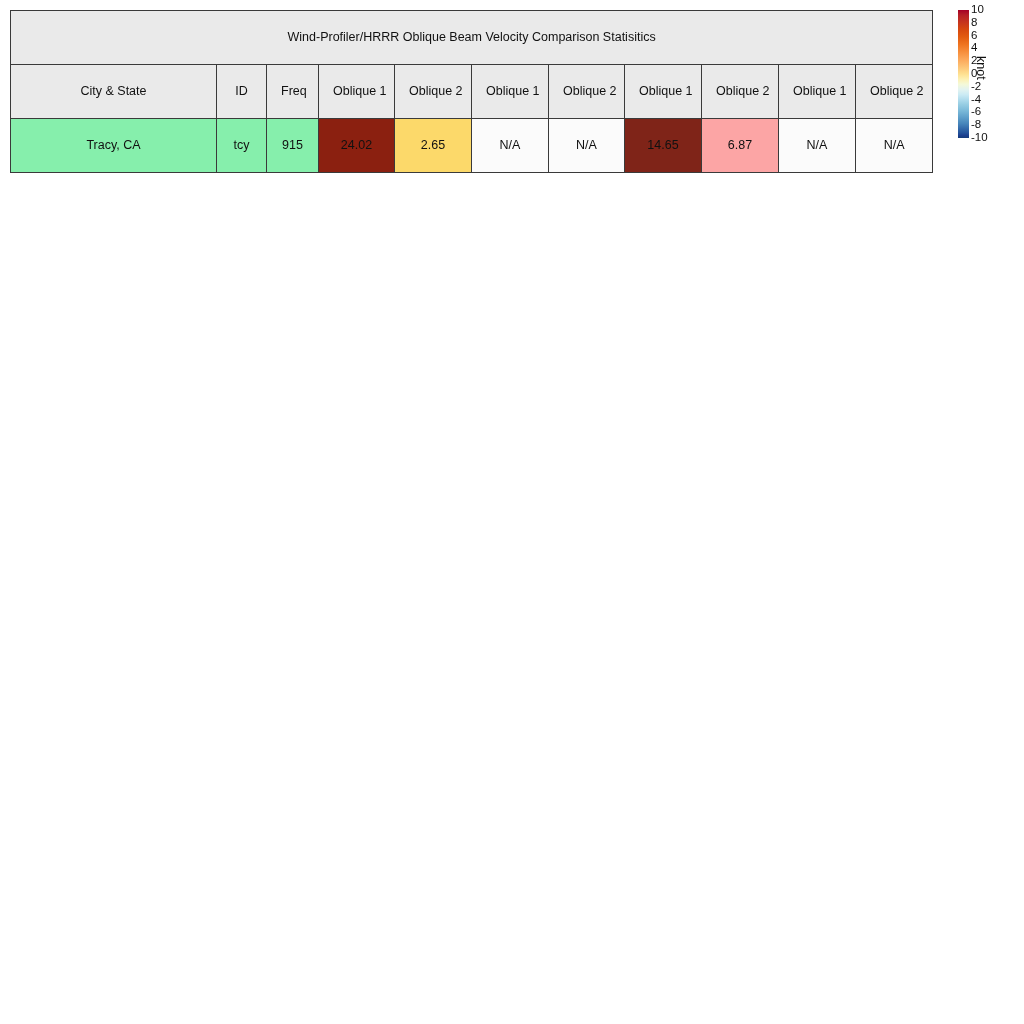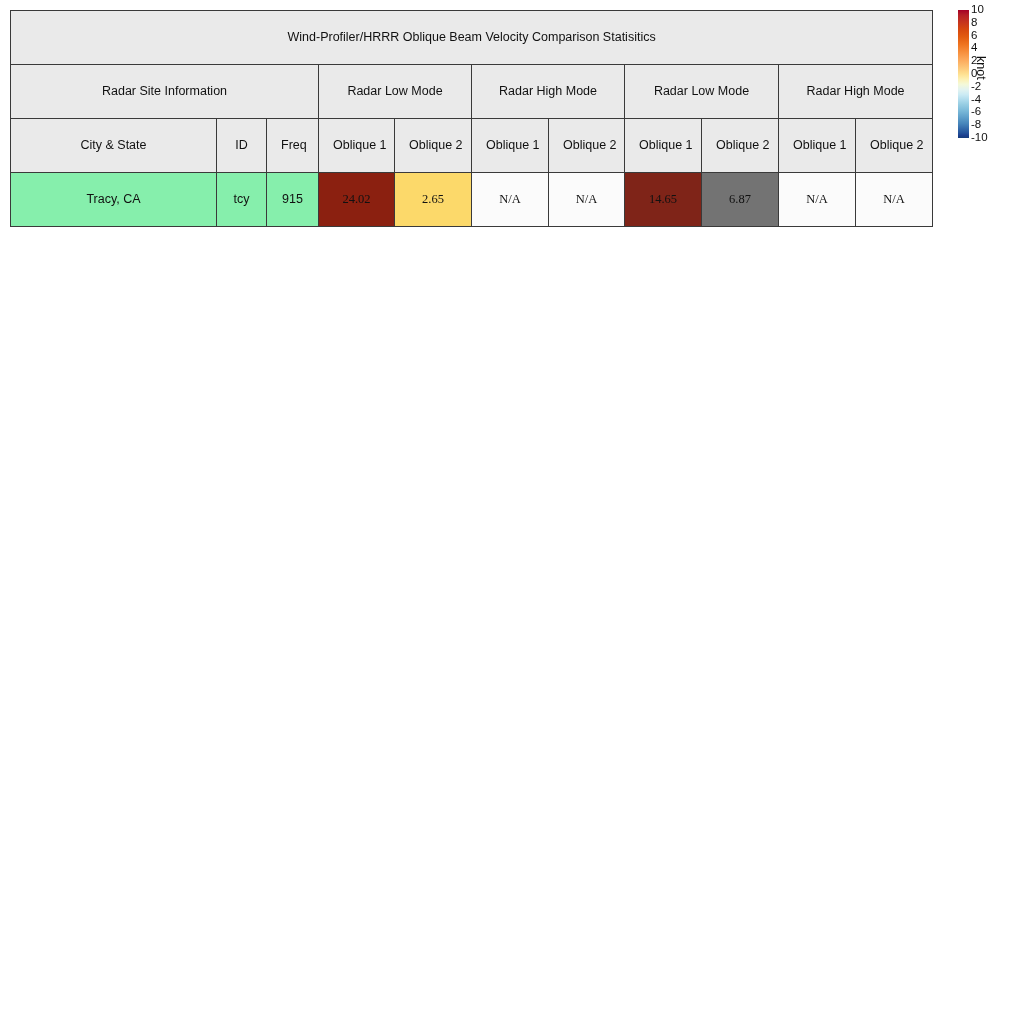--- a/index.html
+++ b/index.html
@@ -61,21 +61,20 @@
   td.datacell {
     background: #86efac;
     height: 26px;
     line-height: 26px;
     margin-top: 24px;
   }
 
   td.colored {
     height: 26px;
     line-height: 26px;
-    font-family: Liberation Serif, serif;
   }
 
   
   #colorbar-group {
     position: absolute;
     left: 958px;
     top: 10px;
     width: 66px;
     height: 128px;
   }
@@ -152,27 +151,20 @@
         <col style="width:77px">
         <col style="width:77px">
       </colgroup>
       <tbody>
 
         <tr>
           <td class="hdr" colspan="11">Wind-Profiler/HRRR Oblique Beam Velocity Comparison Statisitics</td>
         </tr>
 
 
-        <tr>
-          <td class="hdr" colspan="3">Radar Site Information</td>
-          <td class="hdr" colspan="2">Radar Low Mode</td>
-          <td class="hdr" colspan="2">Radar High Mode</td>
-          <td class="hdr" colspan="2">Radar Low Mode</td>
-          <td class="hdr" colspan="2">Radar High Mode</td>
-        </tr>
 
         <tr>
           <td class="hdr">City &amp; State</td>
           <td class="hdr">ID</td>
           <td class="hdr">Freq</td>
           <td class="hdr">Oblique 1</td>
           <td class="hdr">Oblique 2</td>
           <td class="hdr">Oblique 1</td>
           <td class="hdr">Oblique 2</td>
           <td class="hdr">Oblique 1</td>
@@ -183,21 +175,21 @@
 
         <tr>
           <td class="datacell">Tracy, CA</td>
           <td class="datacell">tcy</td>
           <td class="datacell">915</td>
           <td class="colored" style="background-color: rgb(139, 32, 16);">24.02</td>
           <td class="colored" style="background-color: rgb(252, 217, 106);">2.65</td>
           <td class="colored" style="background-color: rgb(251, 251, 251);">N/A</td>
           <td class="colored" style="background-color: rgb(251, 251, 251);">N/A</td>
           <td class="colored" style="background-color: rgb(127, 36, 24); margin-left: 12px;">14.65</td>
-          <td class="colored" style="background-color: #737373;">6.87</td>
+          <td class="colored" style="background-color: #fca5a5;">6.87</td>
           <td class="colored" style="background-color: rgb(251, 251, 251);">N/A</td>
           <td class="colored" style="background-color: rgb(251, 251, 251);">N/A</td>
         </tr>
       </tbody>
     </table>
   </div>
 
   <div id="colorbar-group">
     <div id="colorbar-strip"></div>
     <div id="cb-ticks">

